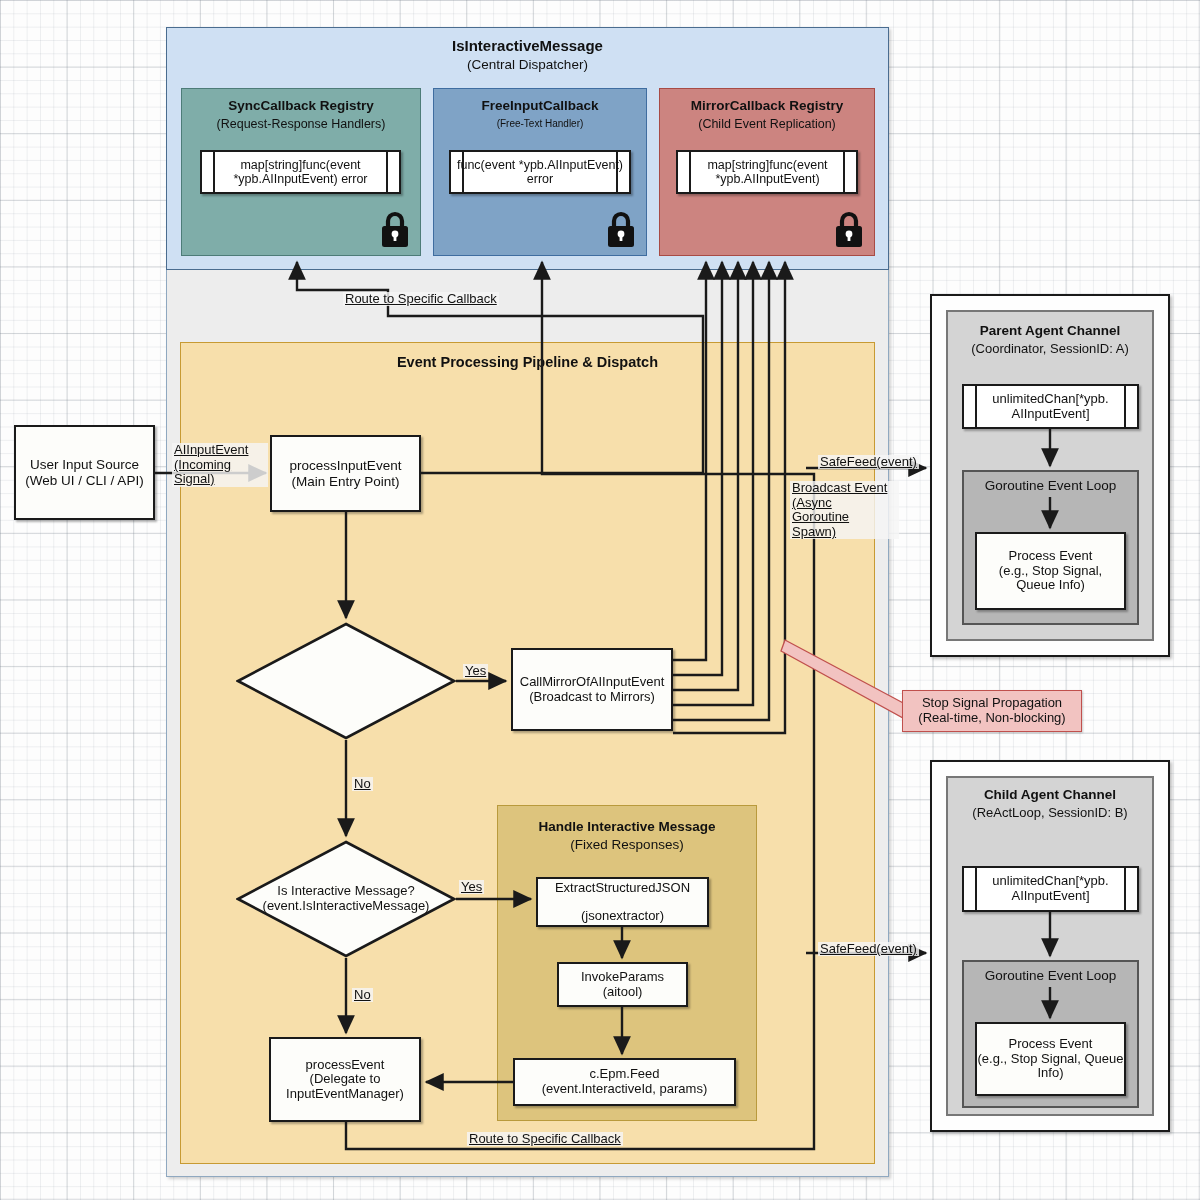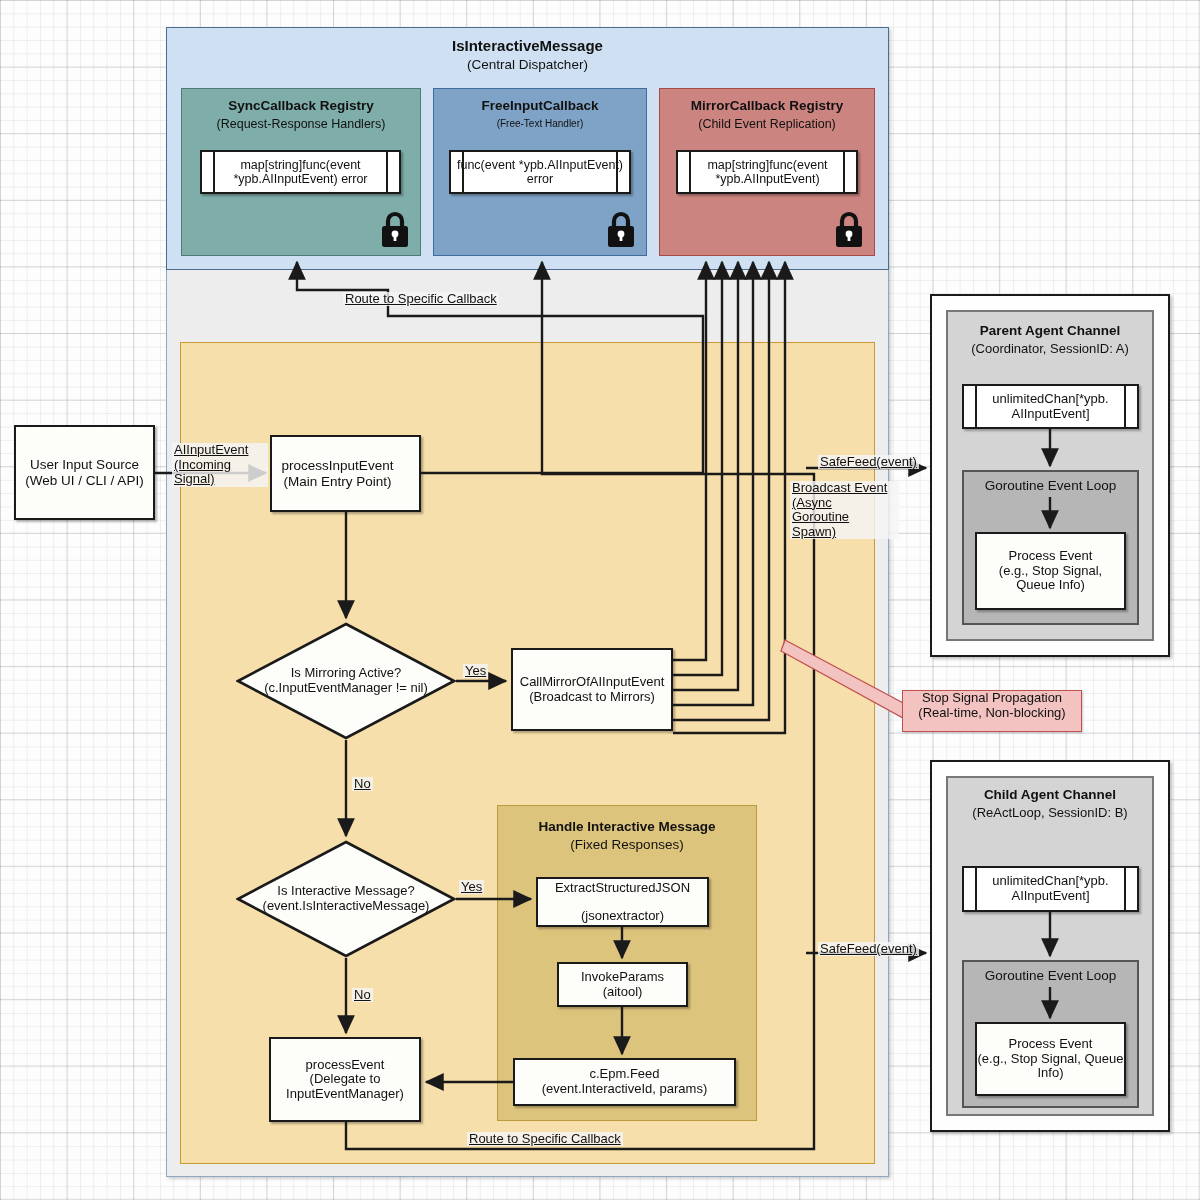--- a/index.html
+++ b/index.html
@@ -71,21 +71,21 @@
 
   .lbl{
     position:absolute;background:rgba(245,245,245,.82);
     color:#111;text-align:left;line-height:1.1;padding:0 2px;white-space:nowrap;text-decoration:underline;
   }
   .lbl.multi{white-space:normal;}
 
   .callout{
     position:absolute;background:#f2c3c1;border:1.5px solid #c0504d;
     color:#111;text-align:center;line-height:1.15;
-    display:flex;flex-direction:column;align-items:center;
+    display:flex;flex-direction:column;align-items:center;justify-content:center;
     box-shadow:1px 1px 2px rgba(0,0,0,.2);
   }
 
   svg.edges{position:absolute;left:0;top:0;width:1200px;height:1200px;overflow:visible;pointer-events:none;}
 
   .lock{position:absolute;}
 </style>
 </head>
 <body>
 
@@ -130,45 +130,42 @@
   <div class="box record" style="left:676px;top:150px;width:182px;height:44px;"></div>
   <div class="txt" style="left:689px;top:150px;width:157px;height:44px;font-size:12.5px;">map[string]func(event *ypb.AIInputEvent)</div>
   <svg class="lock" style="left:833px;top:210px;" width="32" height="38" viewBox="0 0 32 38">
     <path d="M9 17 V11 a7 7 0 0 1 14 0 V17" fill="none" stroke="#111" stroke-width="4.2"></path>
     <rect x="3" y="16" width="26" height="21" rx="2.5" fill="#111"></rect>
     <circle cx="16" cy="24" r="3.4" fill="#fff"></circle>
     <rect x="14.6" y="24" width="2.8" height="7" fill="#fff"></rect>
   </svg>
 
   <div class="box pipeline" style="left:180px;top:342px;width:695px;height:822px;"></div>
+  <div class="txt ttl" style="left:180px;top:352px;width:695px;height:20px;font-size:14.5px;">Event Processing Pipeline &amp; Dispatch</div>
 
   <div class="box handle" style="left:497px;top:805px;width:260px;height:316px;"></div>
   <div class="txt ttl" style="left:497px;top:817px;width:260px;height:19px;font-size:13.5px;">Handle Interactive Message</div>
   <div class="txt" style="left:497px;top:836px;width:260px;height:18px;font-size:13.5px;">(Fixed Responses)</div>
 
   <div class="box node" style="left:14px;top:425px;width:141px;height:95px;"></div>
   <div class="txt" style="left:14px;top:425px;width:141px;height:95px;font-size:13.5px;">
     <span>User Input Source</span>
     <span>(Web UI / CLI / API)</span>
   </div>
 
   <div class="box node" style="left:270px;top:435px;width:151px;height:77px;"></div>
-  <div class="txt" style="left:262px;top:435px;width:151px;height:77px;font-size:13.5px;">
+  <div class="txt" style="left:270px;top:435px;width:151px;height:77px;font-size:13.5px;">
     <span>processInputEvent</span>
     <span>(Main Entry Point)</span>
   </div>
 
   <div class="diamond" style="left:236px;top:622px;">
     <svg width="220" height="118" viewBox="0 0 220 118">
       <polygon points="110,2 218,59 110,116 2,59" fill="#fdfdfa" stroke="#1a1a1a" stroke-width="2.6"></polygon>
     </svg>
-  </div>
-  <div class="txt" style="left:236px;top:622px;width:220px;height:118px;font-size:13px;">
-    <span>Is Mirroring Active?</span>
-    <span>(c.InputEventManager != nil)</span>
   </div>
 
   <div class="box node" style="left:511px;top:648px;width:162px;height:83px;"></div>
   <div class="txt" style="left:511px;top:648px;width:162px;height:83px;font-size:13px;">
     <span>CallMirrorOfAIInputEvent</span>
     <span>(Broadcast to Mirrors)</span>
   </div>
 
   <div class="diamond" style="left:236px;top:840px;">
     <svg width="220" height="118" viewBox="0 0 220 118">

